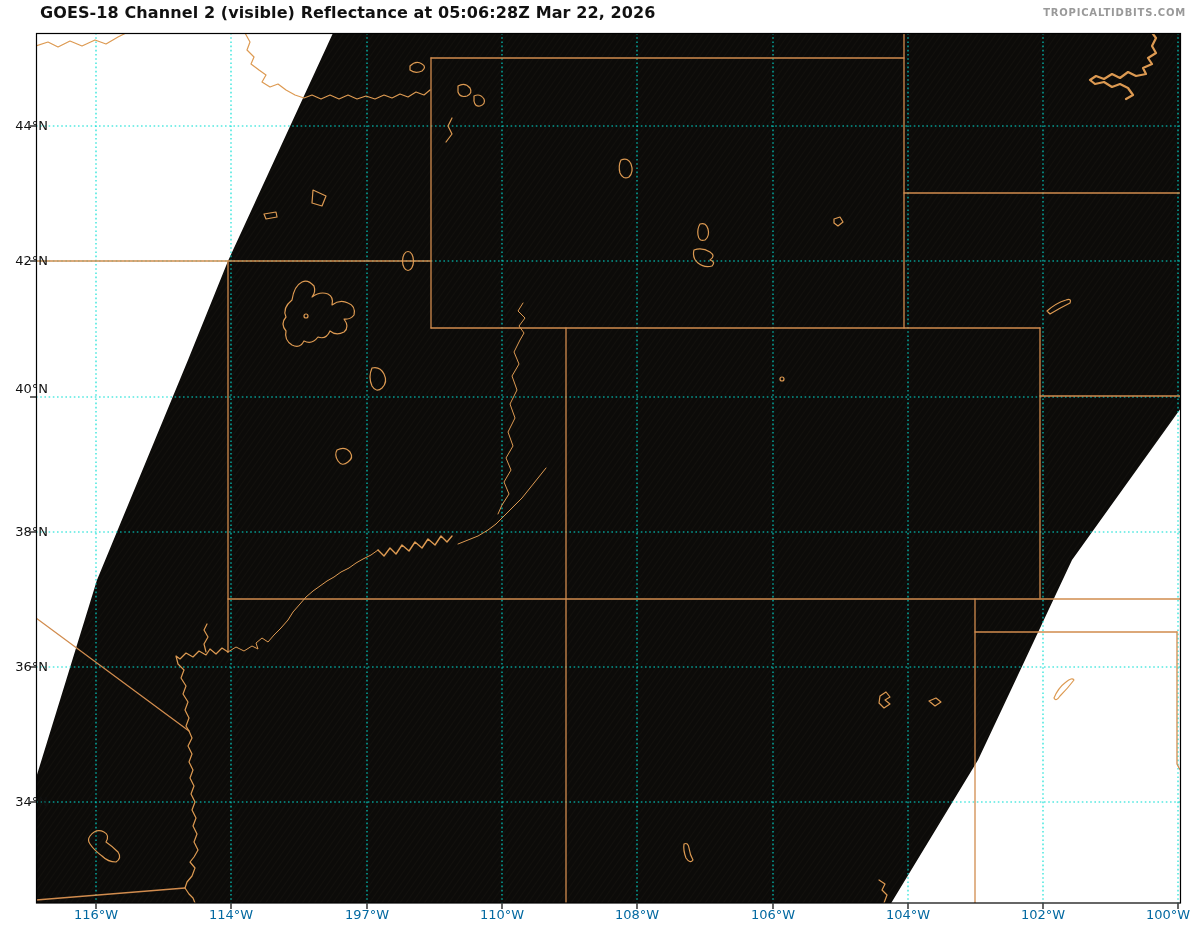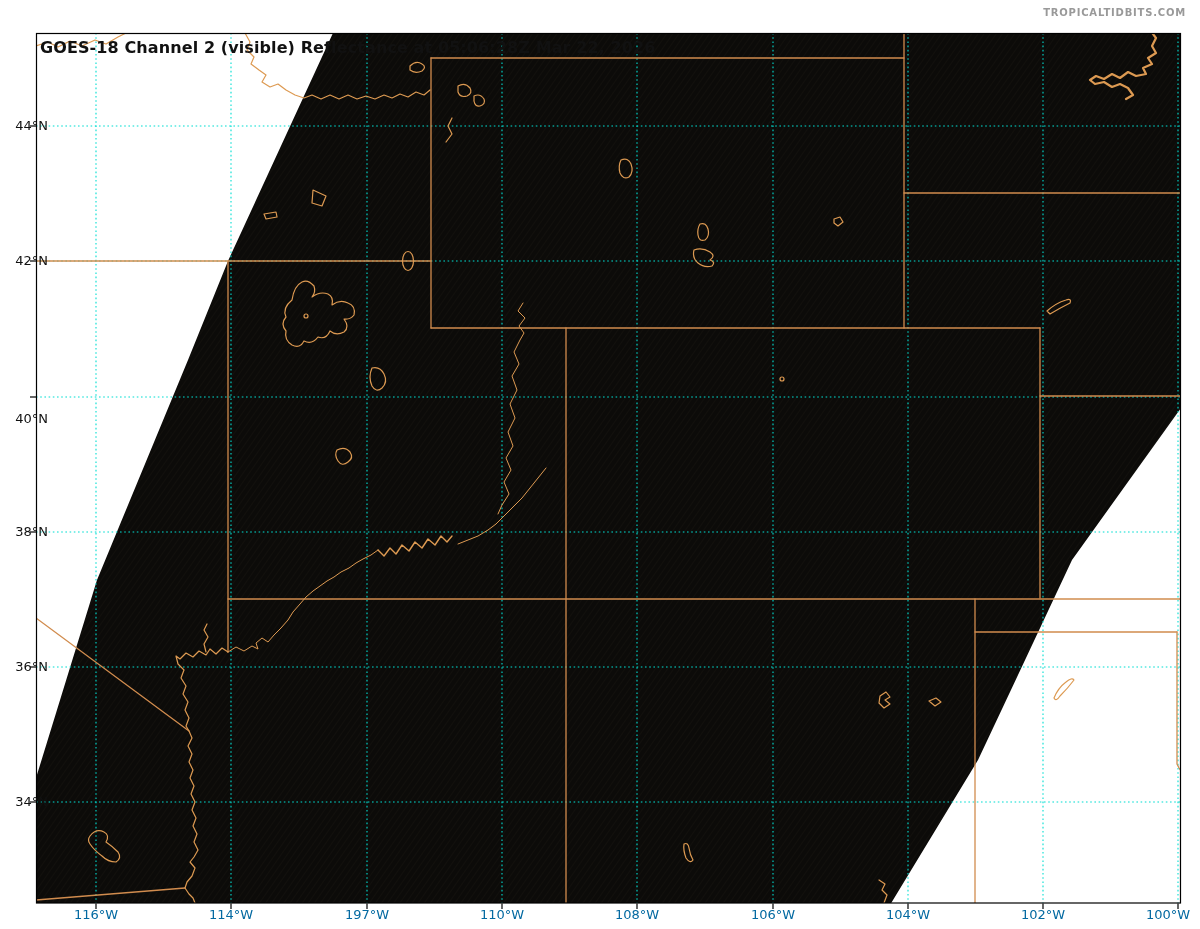--- a/index.html
+++ b/index.html
@@ -3,21 +3,21 @@
 <meta charset="utf-8">
 <style>
   html,body{margin:0;padding:0;background:#ffffff;}
   .stage{
     position:relative;width:1200px;height:929px;background:#ffffff;
     font-family:"DejaVu Sans","Liberation Sans",sans-serif;overflow:hidden;
   }
   .stage svg{position:absolute;left:0;top:0;}
   .title{
     position:absolute;left:40px;top:3px;font-size:16px;font-weight:bold;color:#111111;
-    white-space:nowrap;letter-spacing:0.1px;margin-top:35px;
+    white-space:nowrap;letter-spacing:0.1px;
   }
   .watermark{
     position:absolute;right:14px;top:7px;font-size:10px;font-weight:bold;color:#999999;
     letter-spacing:0.8px;white-space:nowrap;
   }
   .xlab{
     position:absolute;width:64px;text-align:center;font-size:13px;color:#0369a1;top:907px;
     white-space:nowrap;
   }
   .ylab{
@@ -160,18 +160,18 @@
   <div class="xlab" style="left:335px">197°W</div>
   <div class="xlab" style="left:470px">110°W</div>
   <div class="xlab" style="left:605px">108°W</div>
   <div class="xlab" style="left:741px">106°W</div>
   <div class="xlab" style="left:876px">104°W</div>
   <div class="xlab" style="left:1011px">102°W</div>
   <div class="xlab" style="left:1136px">100°W</div>
 
   <div class="ylab" style="top:118px">44°N</div>
   <div class="ylab" style="top:253px">42°N</div>
-  <div class="ylab" style="top:411px">40°N</div>
+  <div class="ylab" style="top:381px">40°N</div>
   <div class="ylab" style="top:524px">38°N</div>
   <div class="ylab" style="top:659px">36°N</div>
   <div class="ylab" style="top:794px">34°N</div>
 
 </div>
 
 </body></html>

